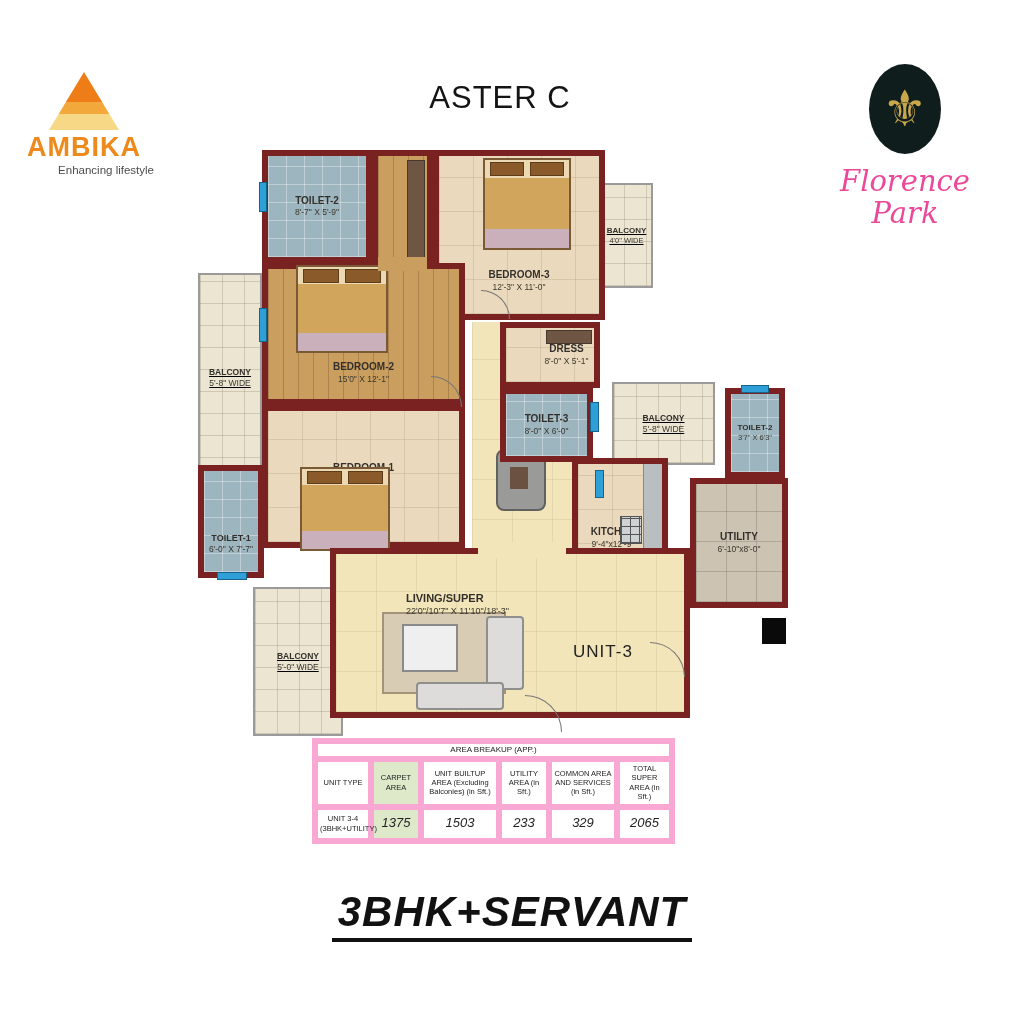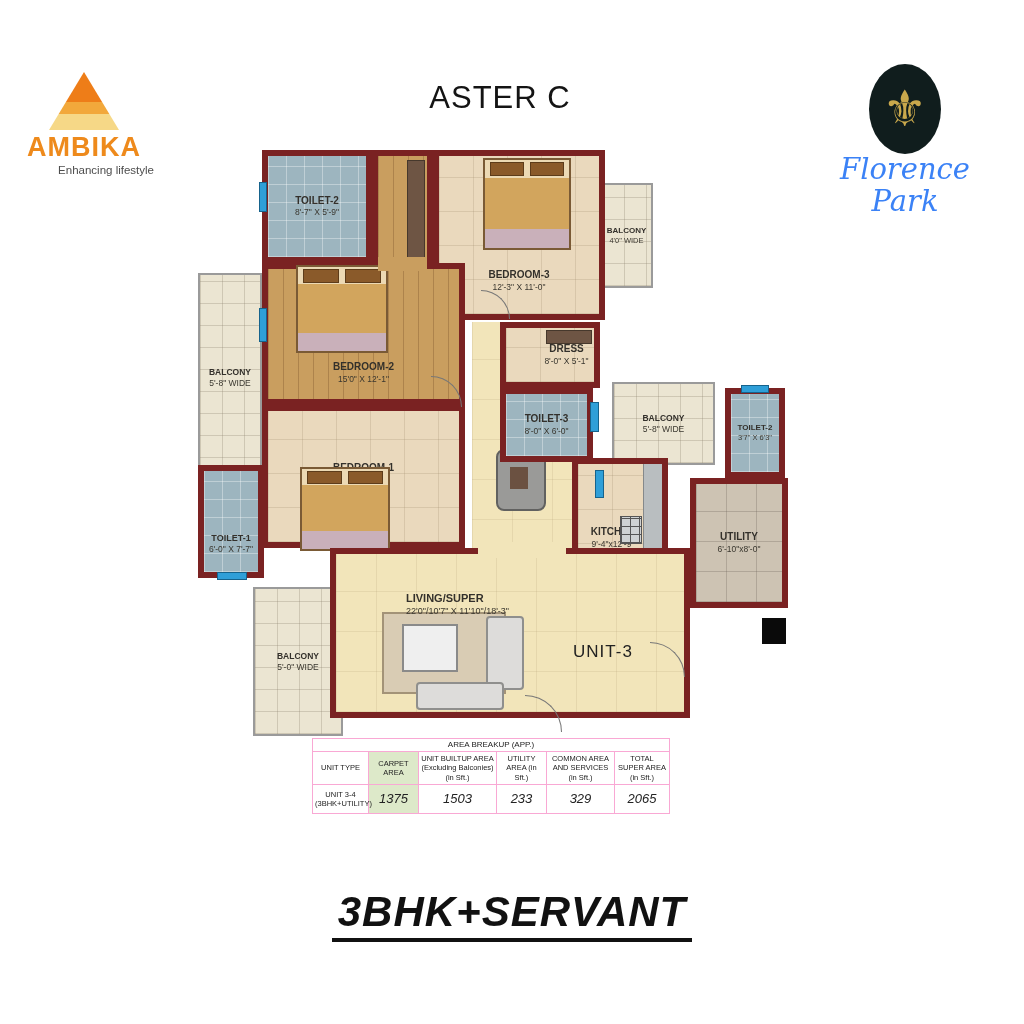--- a/index.html
+++ b/index.html
@@ -13,22 +13,22 @@
   .ambika-name{color:#ee8a1c;font-weight:bold;font-size:27px;letter-spacing:1px;line-height:1;}
   .ambika-tag{color:#4d4d4d;font-size:11.5px;margin-top:3px;text-align:right;}
 
   .plan-title{position:absolute;left:0;top:80px;width:1000px;text-align:center;
     font-size:31px;color:#141414;letter-spacing:1px;}
 
   .florence{position:absolute;right:24px;top:64px;width:190px;text-align:center;}
   .florence-oval{width:72px;height:90px;border-radius:50%;background:#101d1d;margin:0 auto;
     display:flex;align-items:center;justify-content:center;}
   .fleur{color:#c9a84c;font-size:50px;line-height:1;font-family:"DejaVu Sans",sans-serif;}
-  .florence-name{font-family:"DejaVu Serif",serif;font-style:italic;color:#3b82f6;
-    font-size:29px;margin-top:0px;line-height:1.1;}
+  .florence-name{font-family:"DejaVu Serif",serif;font-style:italic;color:#ec4899;
+    font-size:29px;margin-top:12px;line-height:1.1;}
 
   
   .plan{position:absolute;left:195px;top:140px;width:600px;height:600px;}
   .room{position:absolute;box-sizing:border-box;border:6px solid #7a2222;
     display:flex;flex-direction:column;align-items:center;justify-content:center;
     text-align:center;z-index:2;}
   .room .rname{font-size:10px;font-weight:bold;color:#33302b;line-height:1.25;}
   .room .rdims{font-size:8.5px;color:#3a372f;line-height:1.25;}
   .small .rname{font-size:8px;}
   .small .rdims{font-size:7.5px;}
@@ -39,21 +39,21 @@
   .cream{background-color:#f2e5ba;
     background-image:repeating-linear-gradient(0deg,rgba(170,150,110,.18) 0 1px,transparent 1px 40px),
                      repeating-linear-gradient(90deg,rgba(170,150,110,.18) 0 1px,transparent 1px 40px);}
   .wood{background-color:#c99e5f;
     background-image:repeating-linear-gradient(90deg,rgba(120,80,40,.35) 0 1px,transparent 1px 15px);}
   .toilet{background-color:#9db5bf;
     background-image:repeating-linear-gradient(0deg,rgba(255,255,255,.35) 0 1px,transparent 1px 18px),
                      repeating-linear-gradient(90deg,rgba(255,255,255,.35) 0 1px,transparent 1px 18px);}
   .tile{border:2px solid #9a9a9a;z-index:1;background-color:#ebe5d2;
     background-image:repeating-linear-gradient(0deg,rgba(140,130,110,.3) 0 1px,transparent 1px 22px),
-                     repeating-linear-gradient(90deg,rgba(140,130,110,.3) 0 1px,transparent 1px 22px);}
+                     repeating-linear-gradient(90deg,rgba(140,130,110,.3) 0 1px,transparent 1px 22px);text-decoration:underline;}
   .gray{background-color:#cdc3b3;
     background-image:repeating-linear-gradient(0deg,rgba(110,100,90,.3) 0 1px,transparent 1px 30px),
                      repeating-linear-gradient(90deg,rgba(110,100,90,.3) 0 1px,transparent 1px 30px);}
   .noborder{border:none;z-index:1;}
   .patch{position:absolute;background-color:#f2e5ba;z-index:3;}
   .patch.woodp{background-color:#c99e5f;}
 
   
   .bed{position:absolute;background:linear-gradient(#ecd9b4 0 20%, #d2a55d 20% 78%, #c9b0ba 78% 100%);
     border:2px solid #7a5a35;z-index:4;}
@@ -74,21 +74,21 @@
   .door{position:absolute;border-top:1.5px solid #777;border-right:1.5px solid #777;
     border-radius:0 100% 0 0;z-index:5;}
   .unit-label{position:absolute;font-size:17px;color:#222;z-index:6;letter-spacing:1px;}
   .living-label{position:absolute;left:70px;top:38px;z-index:6;text-align:left;}
   .living-label .rname{font-size:11px;font-weight:bold;color:#33302b;}
   .living-label .rdims{font-size:9px;color:#3a372f;}
 
   
   .area-table{position:absolute;left:312px;top:738px;width:357px;border-collapse:collapse;
     font-size:7.5px;color:#222;table-layout:fixed;}
-  .area-table th,.area-table td{border:1px solid #f9a8d4;padding:2px 2px;text-align:center;
+  .area-table th,.area-table td{border:6px solid #f9a8d4;padding:2px 2px;text-align:center;
     vertical-align:middle;font-weight:normal;line-height:1.25;}
   .area-table .ttl{font-size:8px;padding:1px;}
   .area-table .val{font-size:13px;height:24px;font-style:italic;}
   .green{background:#dde9c9;}
 
   
   .plan-type-wrap{position:absolute;left:0;top:888px;width:1024px;text-align:center;font-style:italic;}
   .plan-type{display:inline-block;font-size:42px;font-weight:bold;color:#111;
     border-bottom:4px solid #111;padding:0 6px 2px 6px;letter-spacing:1px;}
 </style>

